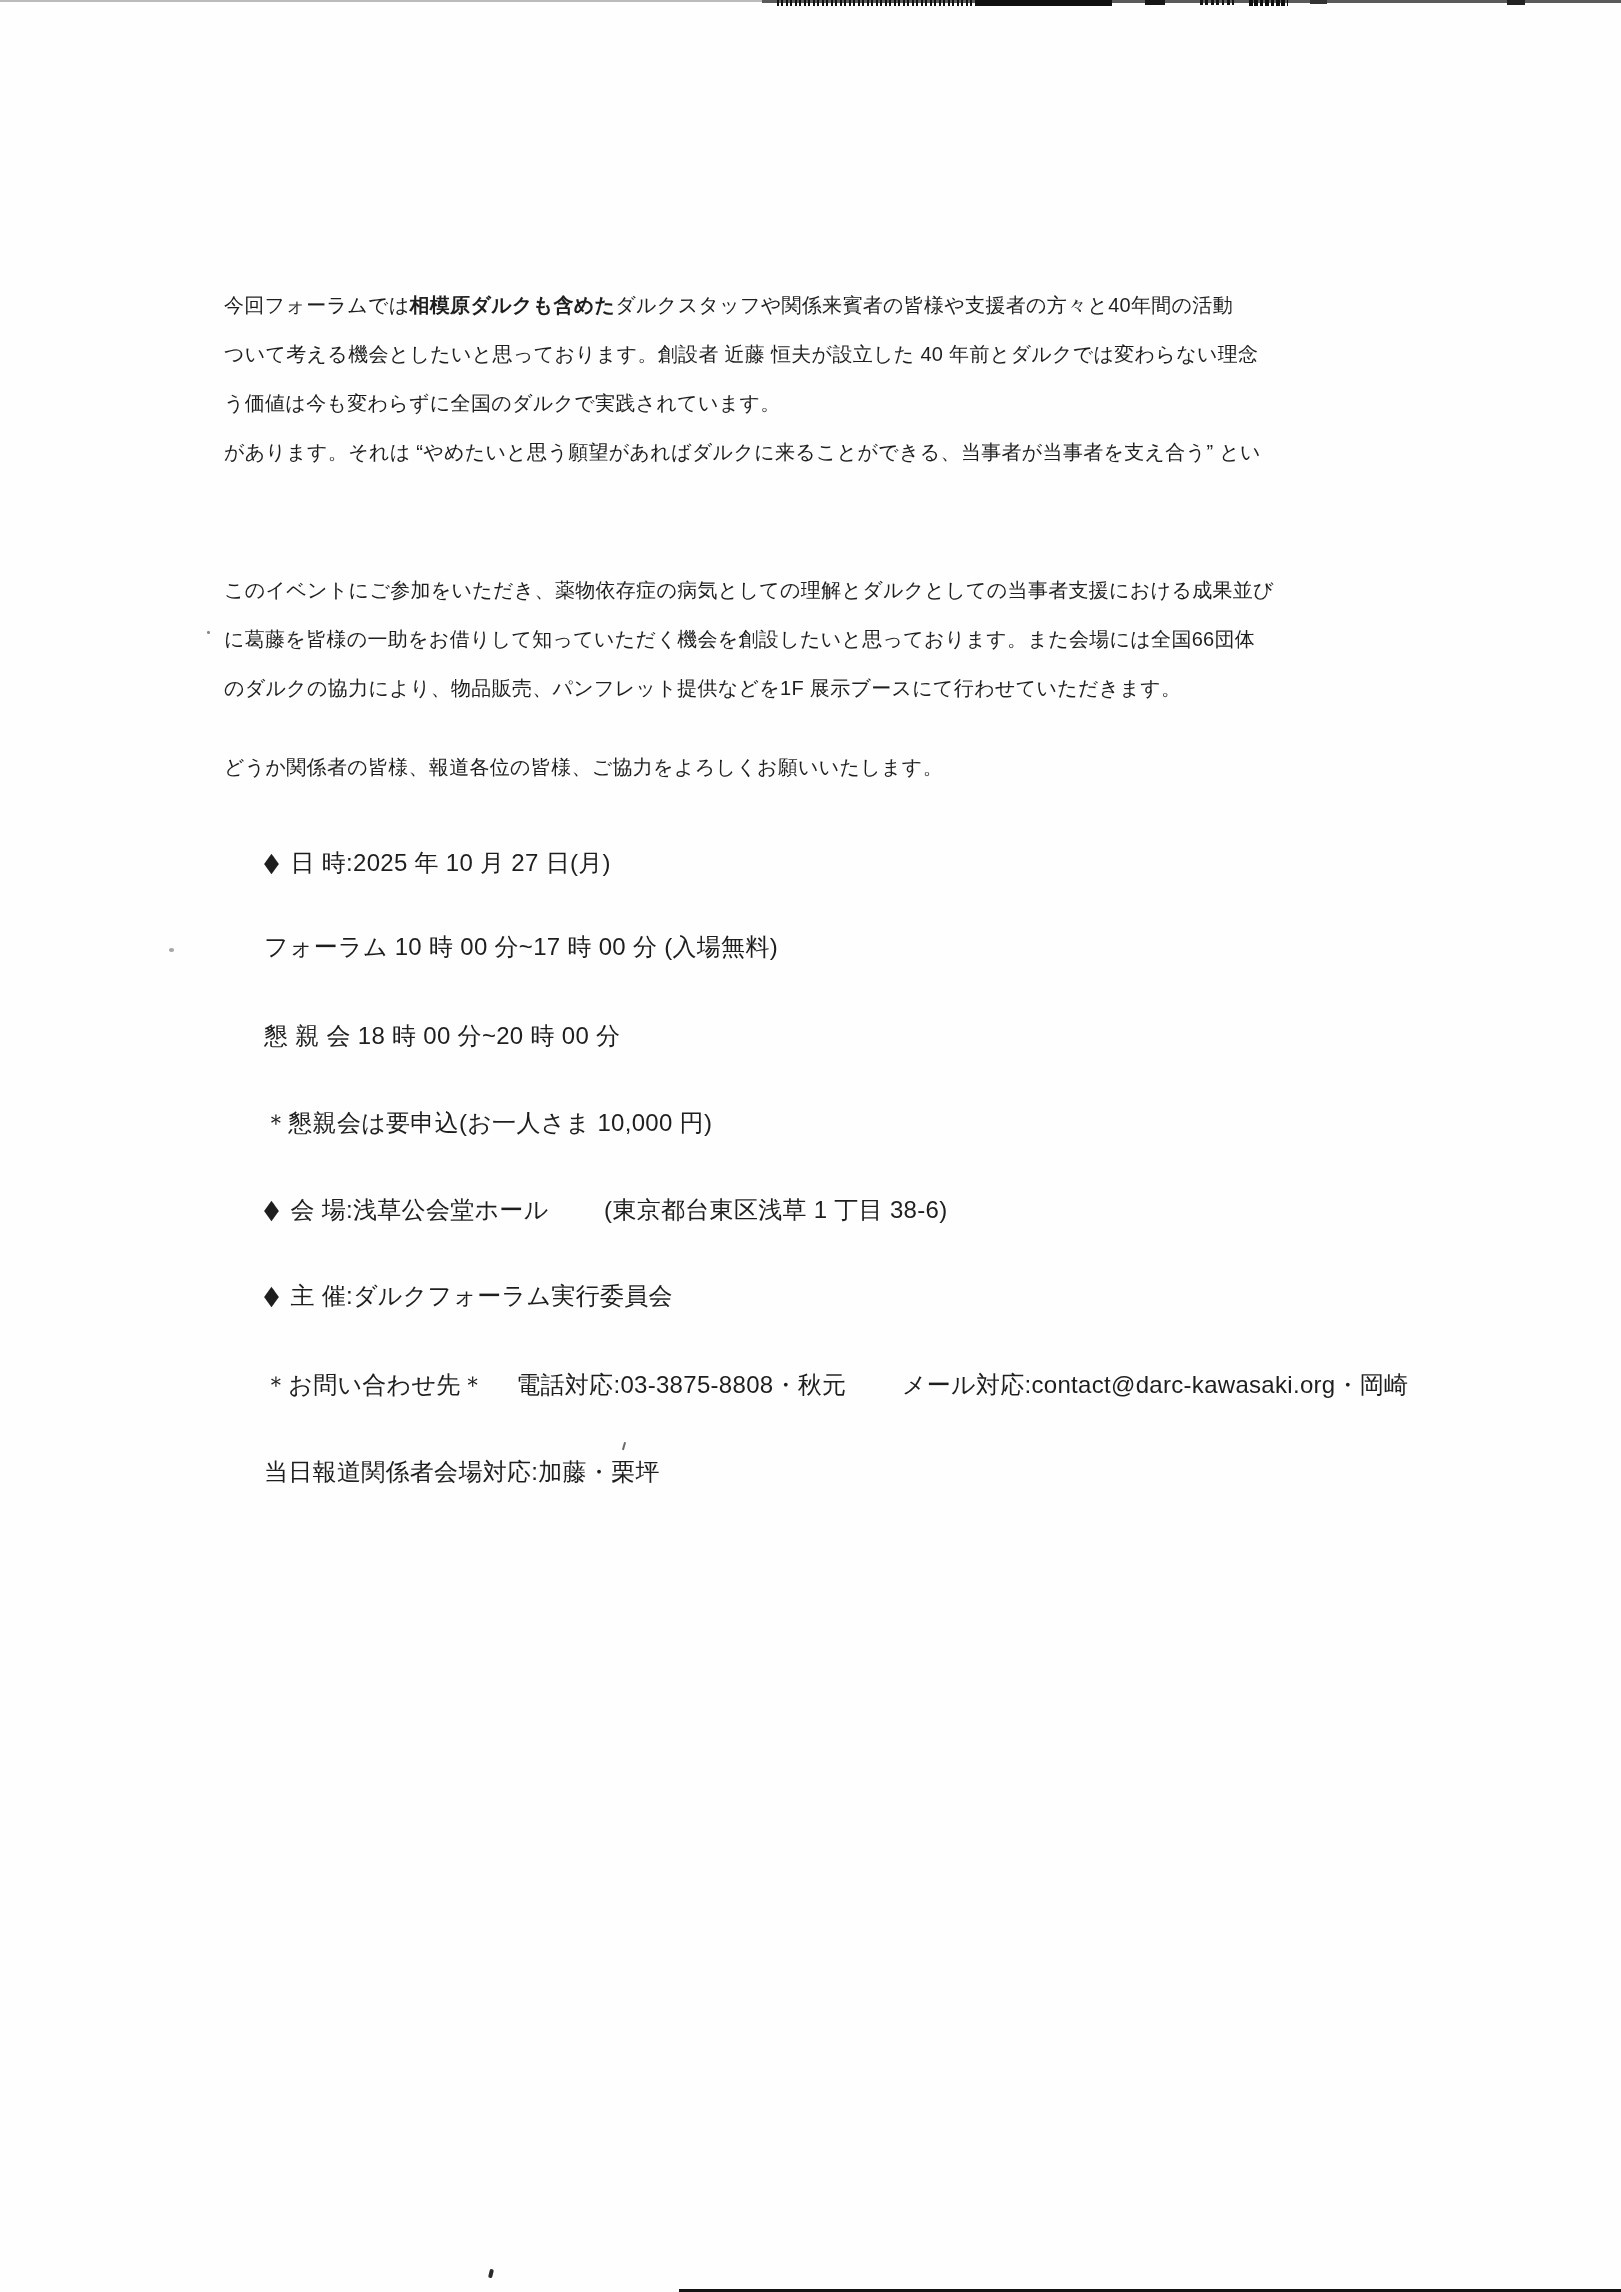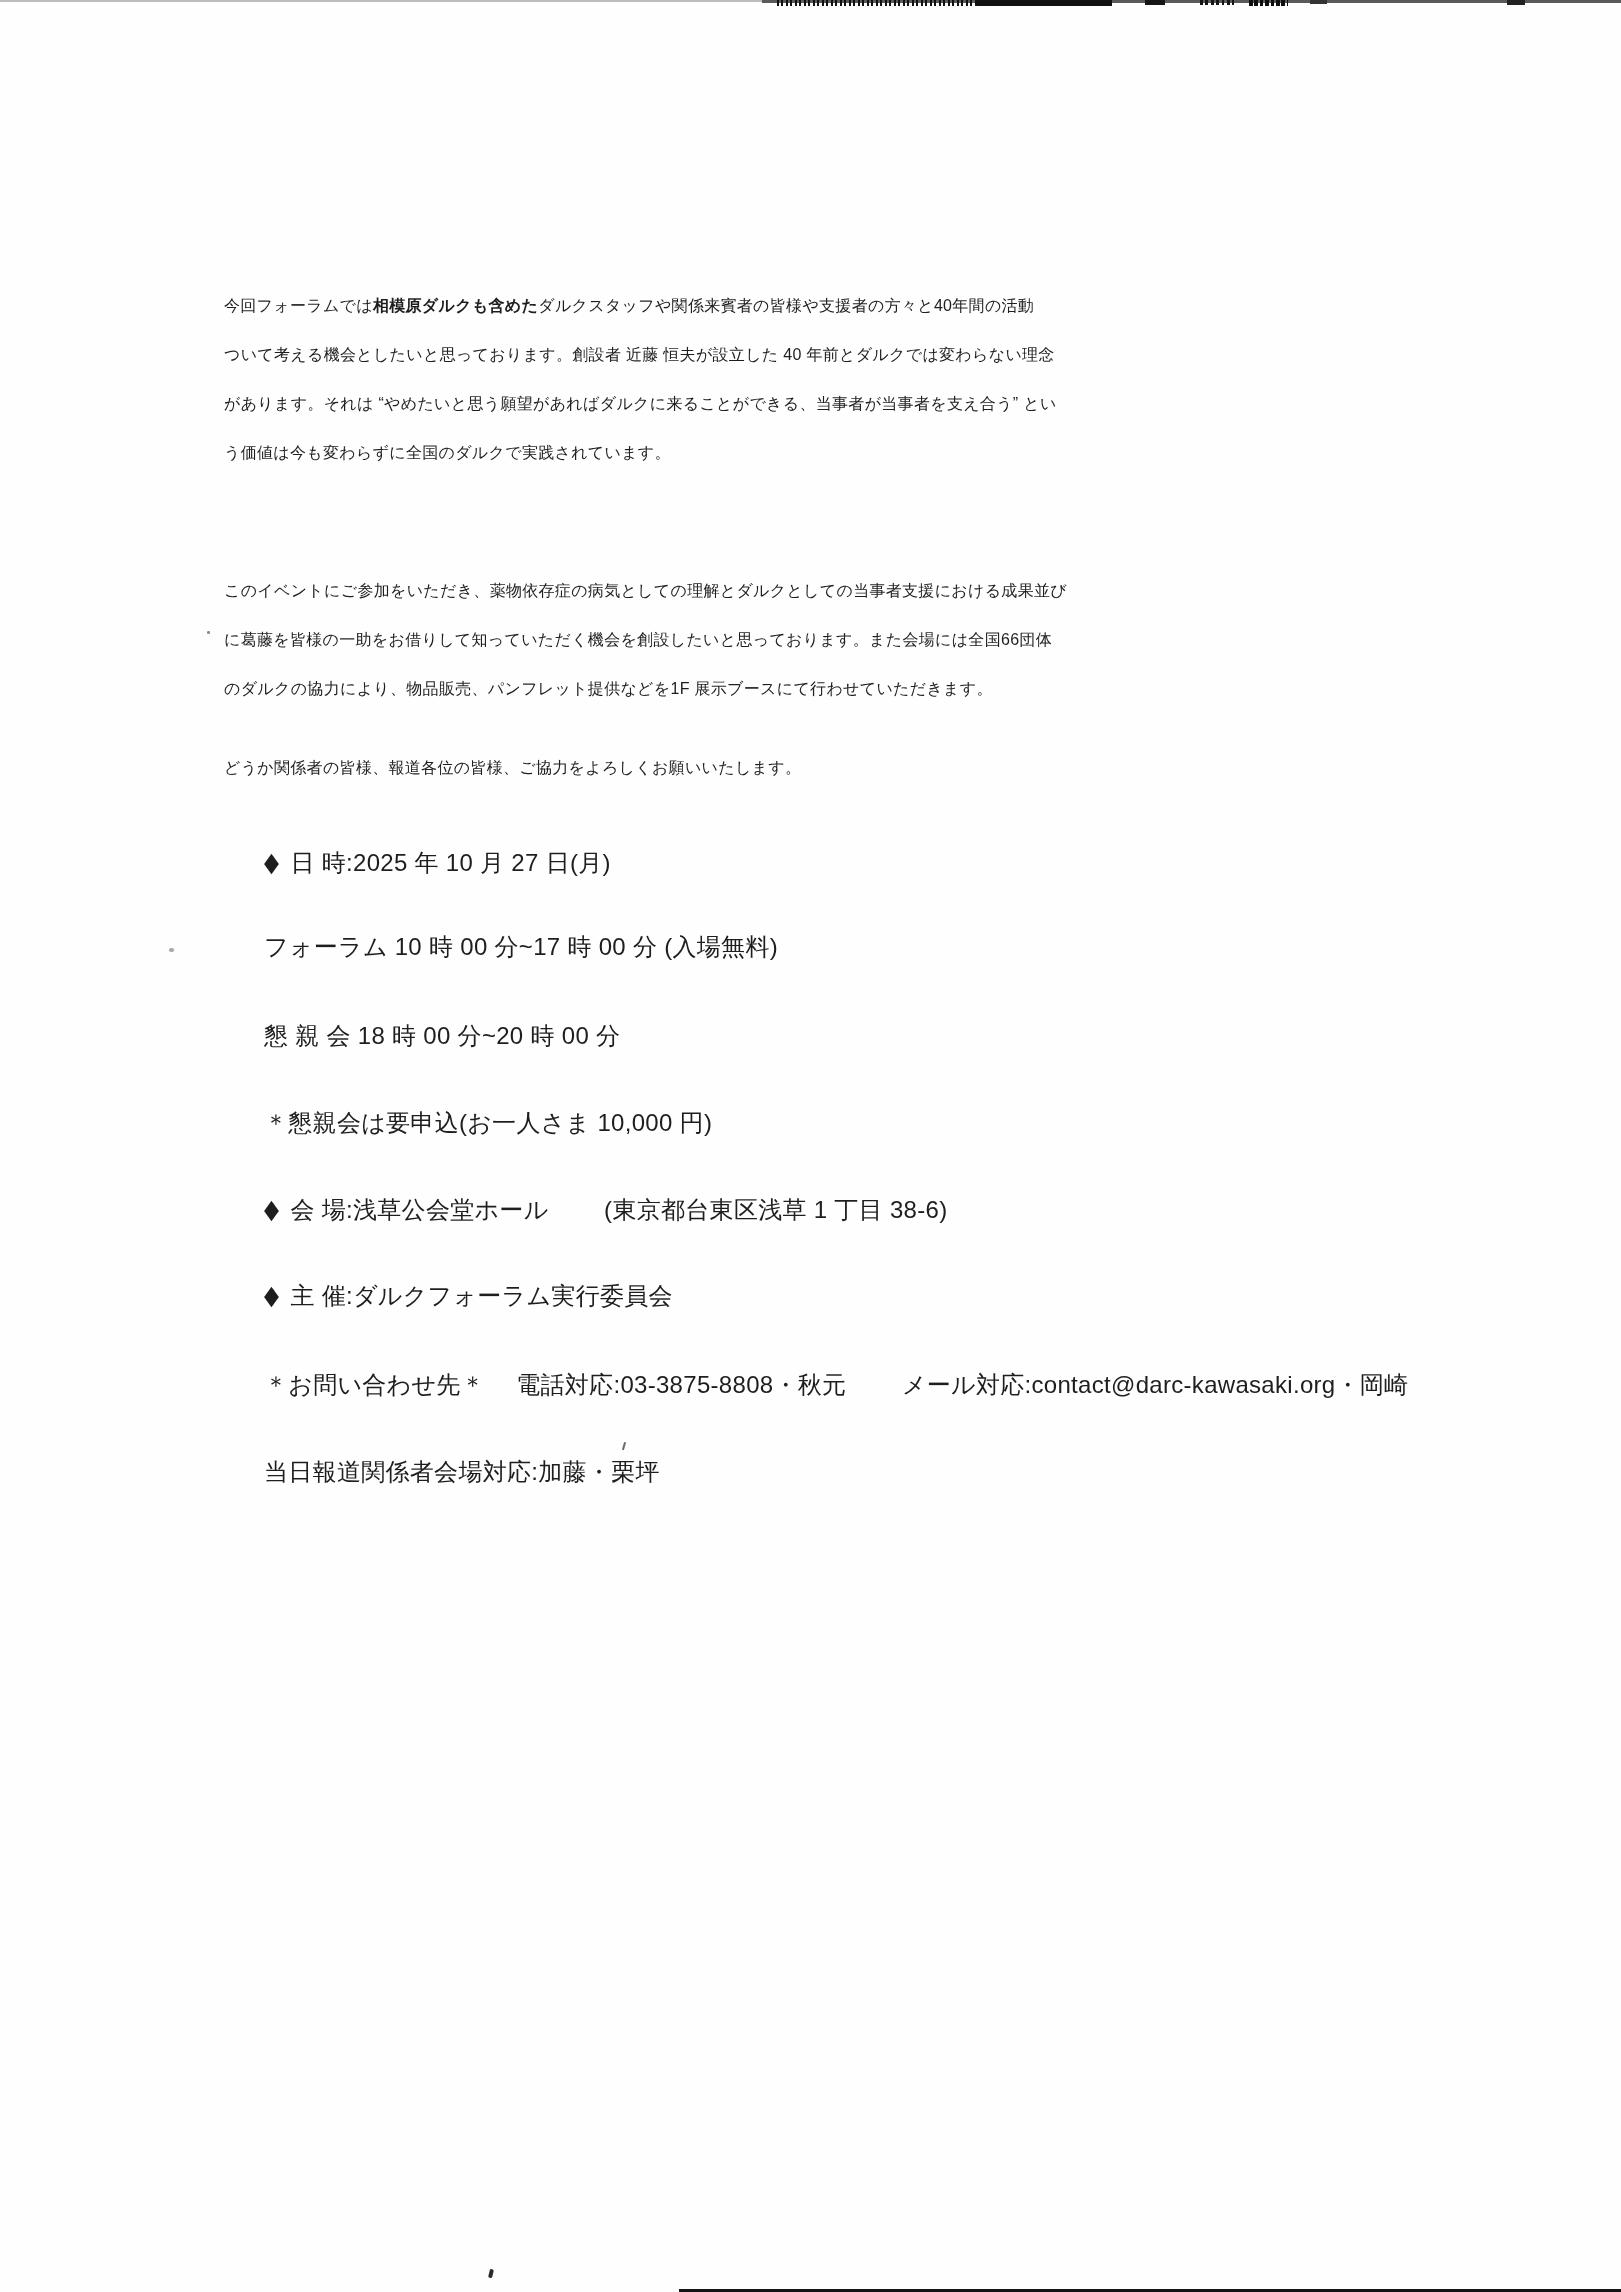--- a/index.html
+++ b/index.html
@@ -10,21 +10,21 @@
     background: #fefefe;
     overflow: hidden;
     font-family: "Liberation Sans", sans-serif;
     color: #1e1e1e;
   }
   .tblock { position: absolute; left: 224px; }
   .tline {
     display: block;
     height: 49px;
     line-height: 49px;
-    font-size: 16px;
+    font-size: 20px;
     white-space: pre;
     letter-spacing: 0.3px;
   }
   .tline strong { font-weight: 700; }
   .detail {
     position: absolute;
     left: 224px;
     height: 49px;
     line-height: 49px;
     font-size: 24px;
@@ -77,22 +77,22 @@
 
   <div class="art art-bottomline"></div>
   <div class="art art-speck-a"></div>
   <div class="art art-speck-b"></div>
   <div class="art art-speck-c"></div>
   <div class="art art-speck-d"></div>
 
   <div class="tblock" style="top:281px">
     <div class="tline"><span>今回フォーラムでは</span><strong>相模原ダルクも含めた</strong><span>ダルクスタッフや関係来賓者の皆様や支援者の方々と40年間の活動</span></div>
     <div class="tline">ついて考える機会としたいと思っております。創設者 近藤 恒夫が設立した 40 年前とダルクでは変わらない理念</div>
+    <div class="tline">う価値は今も変わらずに全国のダルクで実践されています。</div>
     <div class="tline">があります。それは “やめたいと思う願望があればダルクに来ることができる、当事者が当事者を支え合う” とい</div>
-    <div class="tline">う価値は今も変わらずに全国のダルクで実践されています。</div>
   </div>
 
   <div class="tblock" style="top:566px">
     <div class="tline">このイベントにご参加をいただき、薬物依存症の病気としての理解とダルクとしての当事者支援における成果並び</div>
     <div class="tline">に葛藤を皆様の一助をお借りして知っていただく機会を創設したいと思っております。また会場には全国66団体</div>
     <div class="tline">のダルクの協力により、物品販売、パンフレット提供などを1F 展示ブースにて行わせていただきます。</div>
   </div>
 
   <div class="tblock" style="top:743px">
     <div class="tline">どうか関係者の皆様、報道各位の皆様、ご協力をよろしくお願いいたします。</div>

